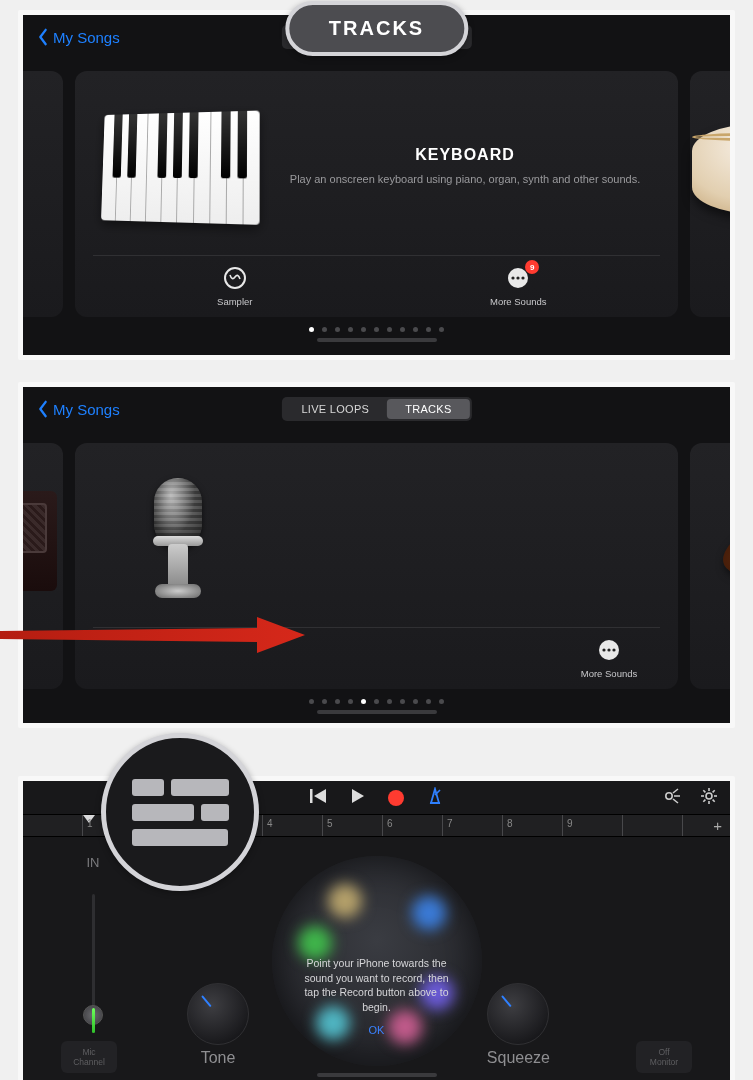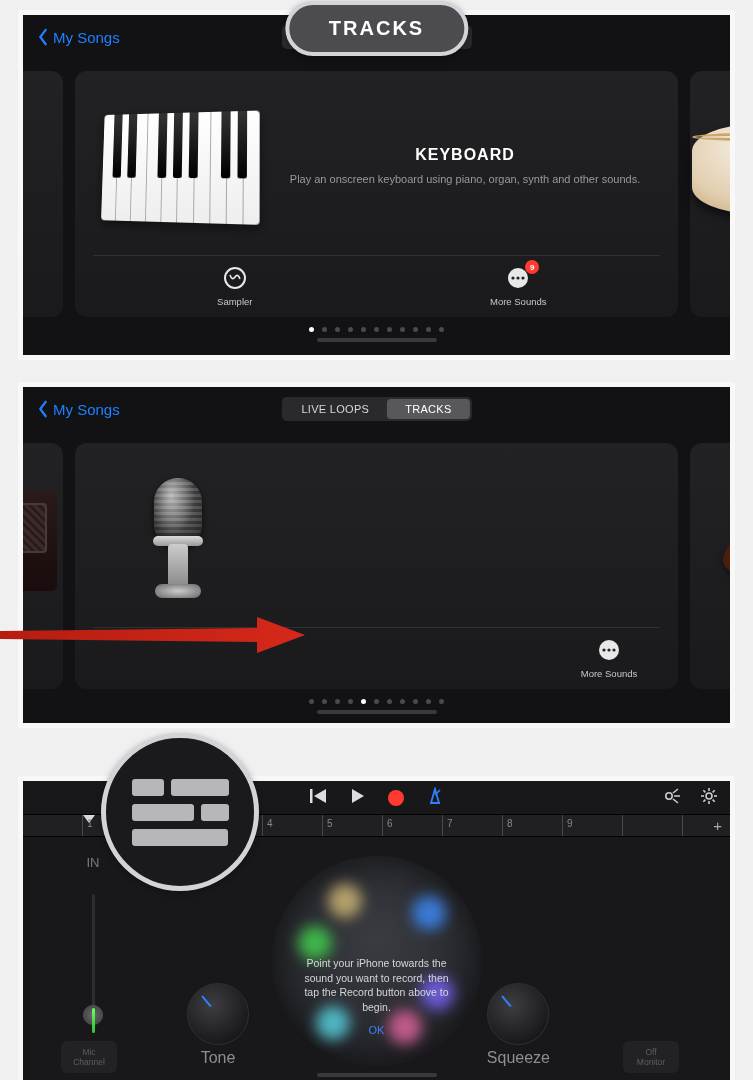--- a/index.html
+++ b/index.html
@@ -326,21 +326,21 @@
     background: #222225;
     color: #5e5e61;
     font-size: 8.5px;
     display: flex;
     flex-direction: column;
     align-items: center;
     justify-content: center;
     line-height: 1.2;
   }
   .foot-btn.l { left: 38px; }
-  .foot-btn.r { right: 51px; }
+  .foot-btn.r { right: 38px; }
 </style>
 </head>
 <body>
 
 <div class="panel">
   <div class="callout-pill">TRACKS</div>
   <div class="panel-inner" style="height:340px;">
     <div class="topbar">
       <div class="back-link">
         <svg viewBox="0 0 12 20">

